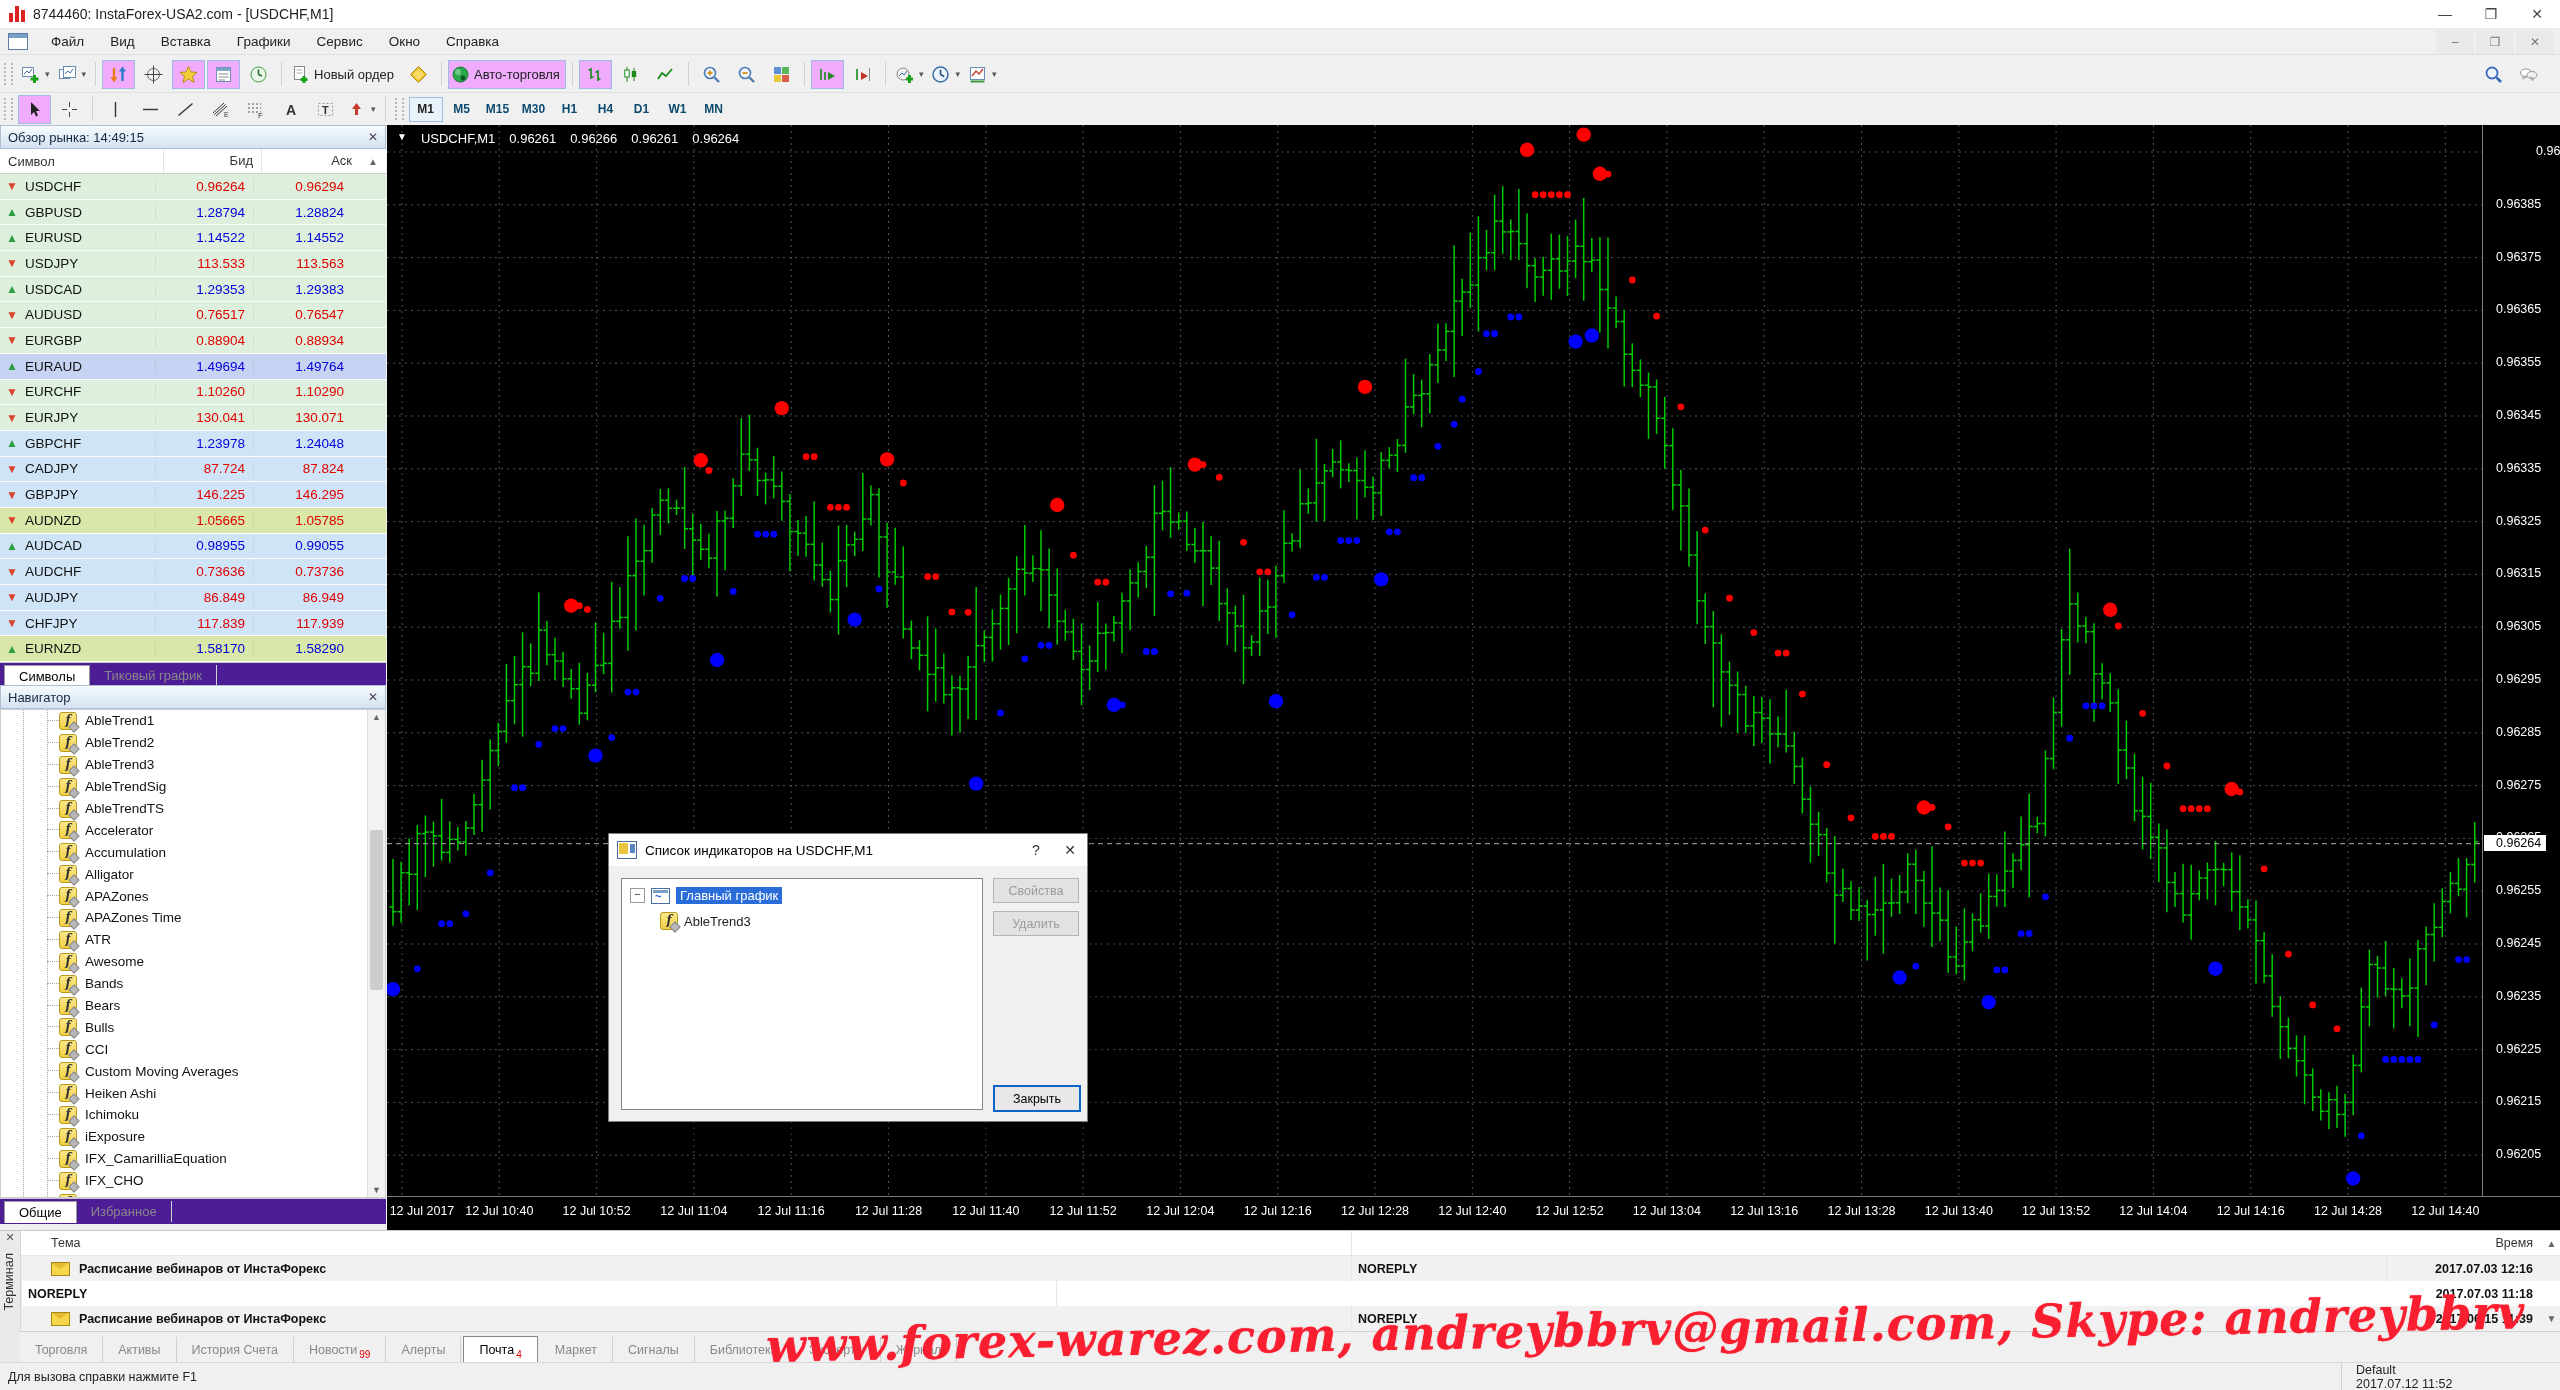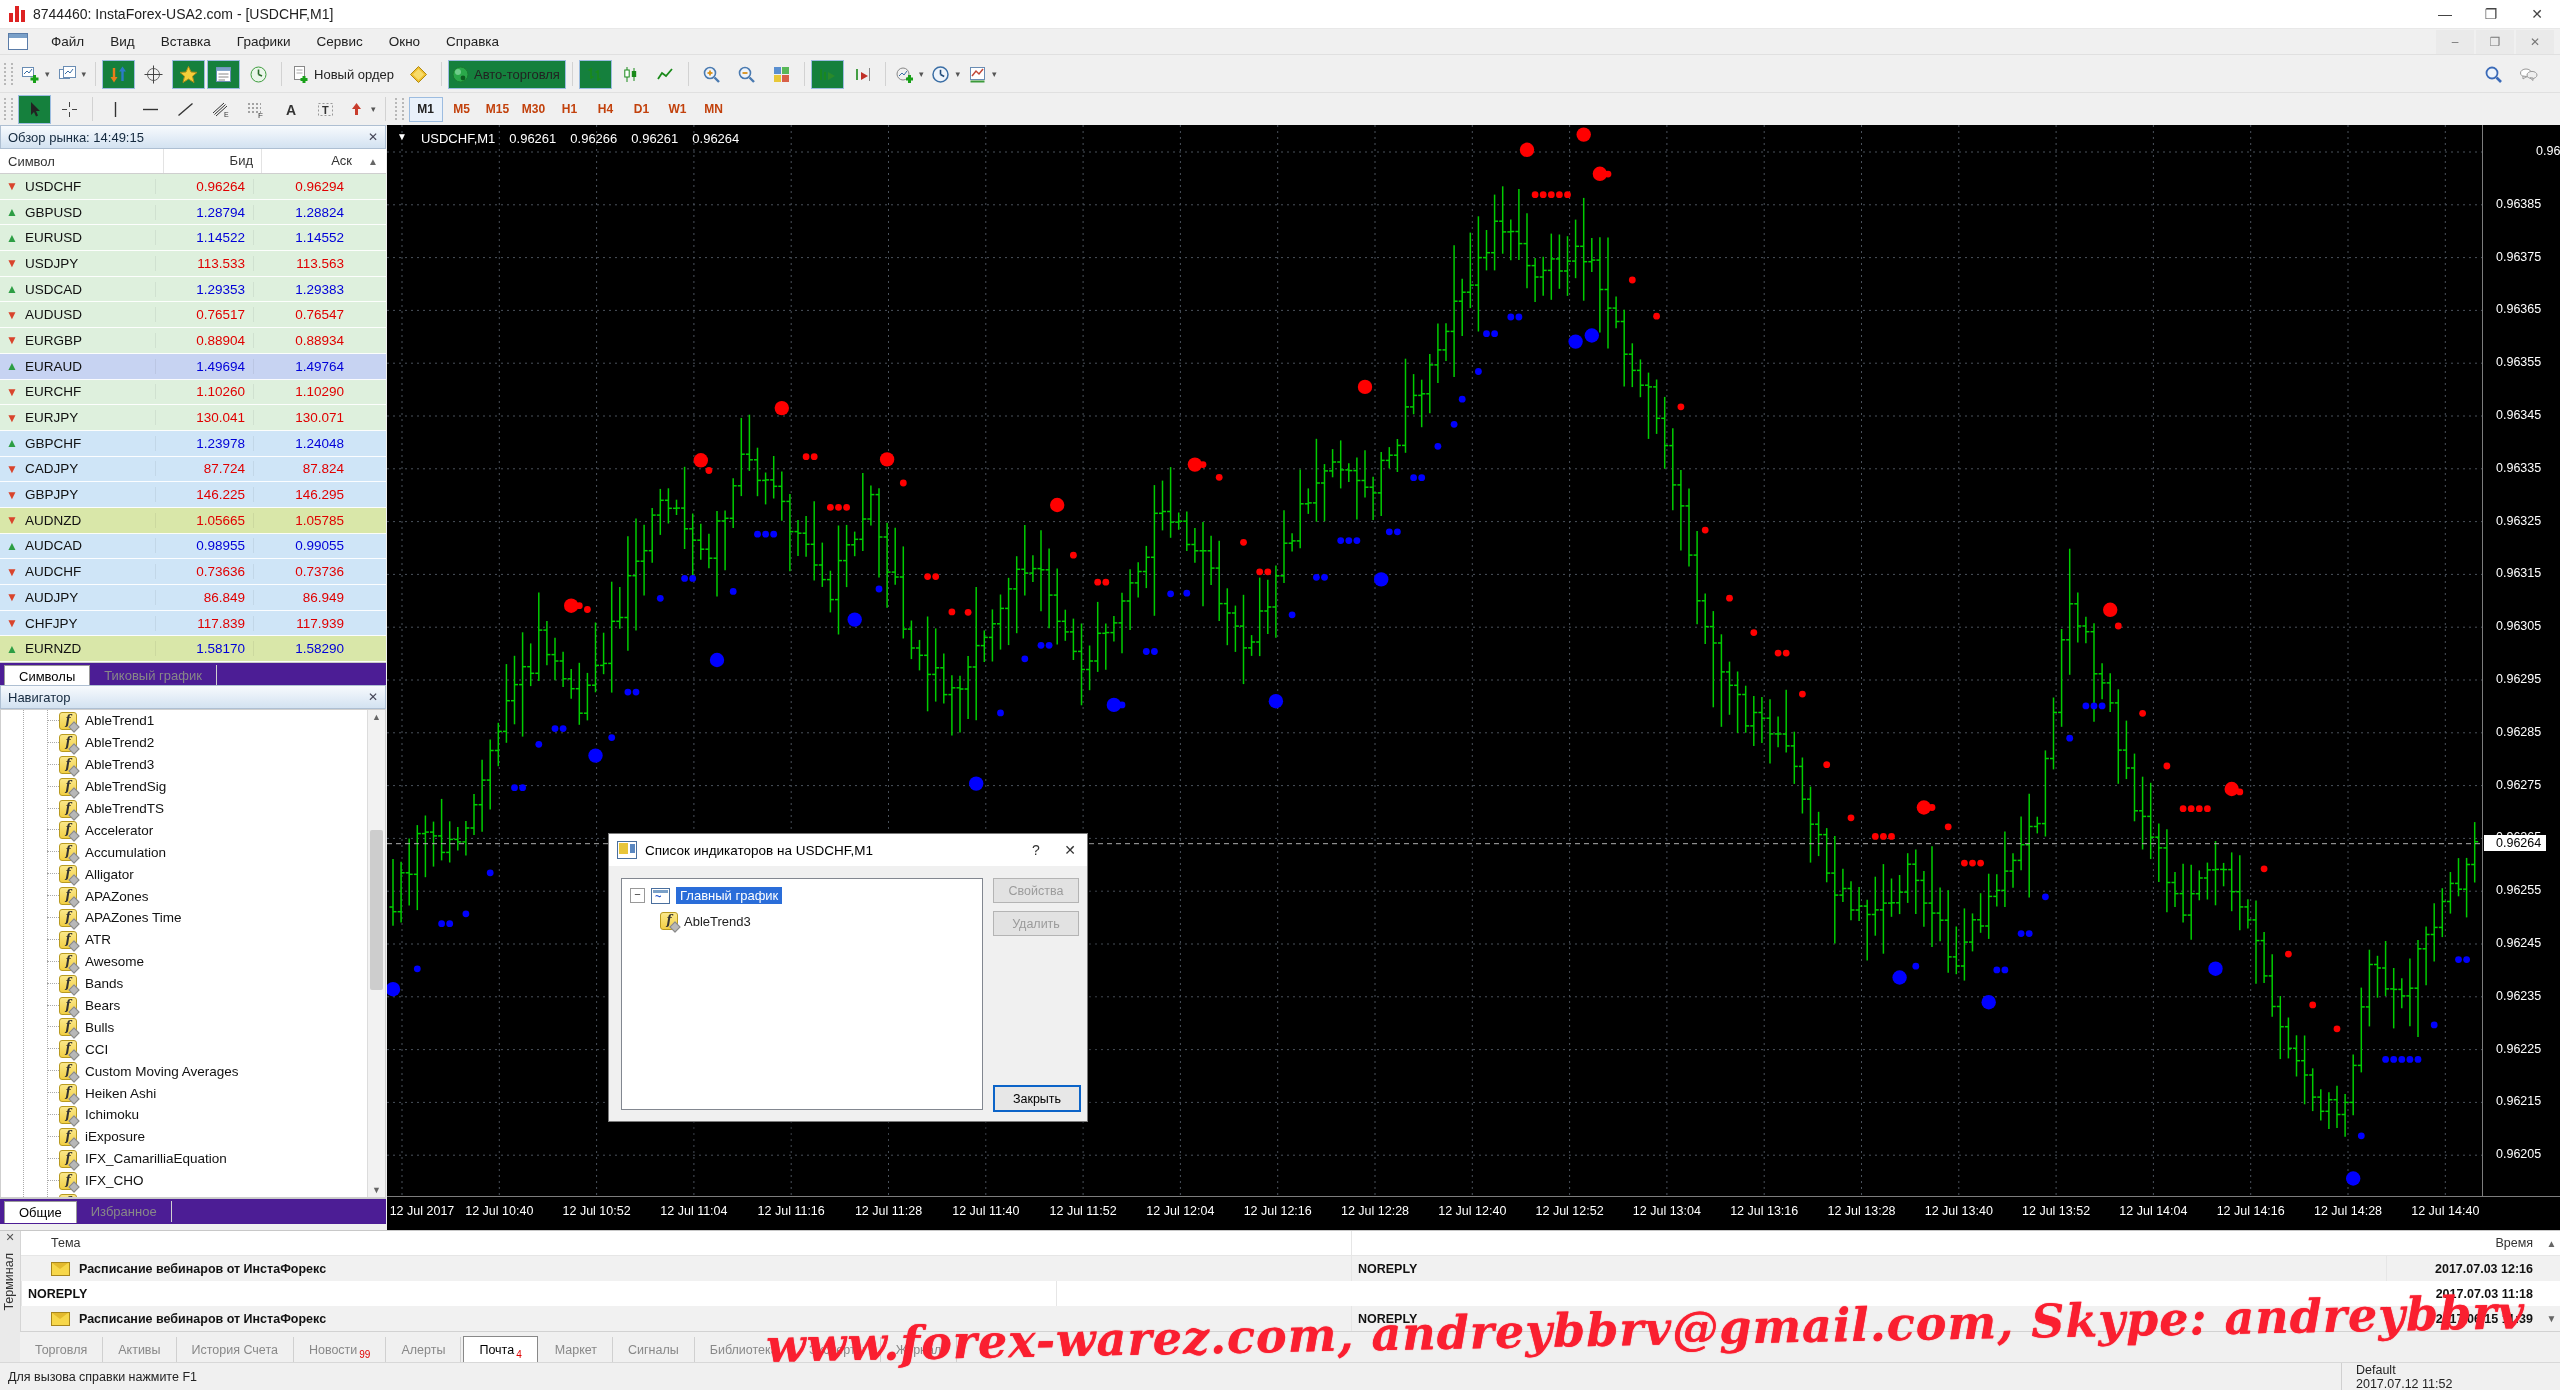--- a/index.html
+++ b/index.html
@@ -20,26 +20,26 @@
   #menubar .mitem{padding:0 13px;color:#222;}
   #menubar .wctrl{margin-left:auto;display:flex;margin-right:6px;}
   #menubar .wctrl div{width:38px;text-align:center;color:#777;font-size:12px;line-height:24px;background:#eaeaea;margin-left:2px;}
   
   .tbar{position:absolute;left:0;width:2560px;background:#f0f0f0;display:flex;align-items:center;}
   #toolbar1{top:54px;height:38px;border-top:1px solid #e0e0e0;}
   #toolbar2{top:92px;height:32px;border-top:1px solid #e0e0e0;border-bottom:1px solid #d5d5d5;}
   .grip{width:5px;height:22px;margin:0 4px;border-left:2px dotted #b8b8b8;border-right:2px dotted #b8b8b8;}
   .tbtn{height:27px;min-width:27px;display:flex;align-items:center;justify-content:center;
         margin:0 1px;border:1px solid transparent;gap:4px;font-size:13px;color:#222;padding:0 2px;}
-  .tbtn.pressed{background:#15803d;border:1px solid #9cbce0;}
+  .tbtn.pressed{background:#f0abfc;border:1px solid #9cbce0;}
   .tbtn .lbl{padding-right:3px;}
   .tbtn .caret{font-size:9px;color:#555;margin-left:1px;}
   .tsep{width:1px;height:24px;background:#d2d2d2;margin:0 5px;}
   .tfbtn{width:32px;height:23px;display:flex;align-items:center;justify-content:center;
-         font-size:12px;font-weight:bold;color:#c2410c;border:1px solid transparent;margin:0 1px;}
+         font-size:12px;font-weight:bold;color:#0c4a6e;border:1px solid transparent;margin:0 1px;}
   .tfbtn.active{background:#e9f1fa;border:1px solid #9cbce0;color:#222;}
   #toolbar1 .right{margin-left:auto;display:flex;margin-right:14px;}
   
   #left{position:absolute;left:0;top:125px;width:386px;height:1105px;background:#f0f0f0;}
   .ptitle{height:22px;background:linear-gradient(#f7fafd,#d3e2f1);border:1px solid #aebfd2;
           font-size:13px;color:#14293e;display:flex;align-items:center;padding:0 7px;}
   .ptitle .x{margin-left:auto;color:#445;font-size:12px;}
   
   #mw{position:absolute;left:0;top:0;width:386px;}
   #mwhead{display:flex;height:24px;background:#fff;border-bottom:1px solid #cfcfcf;font-size:13px;color:#333;align-items:center;}

